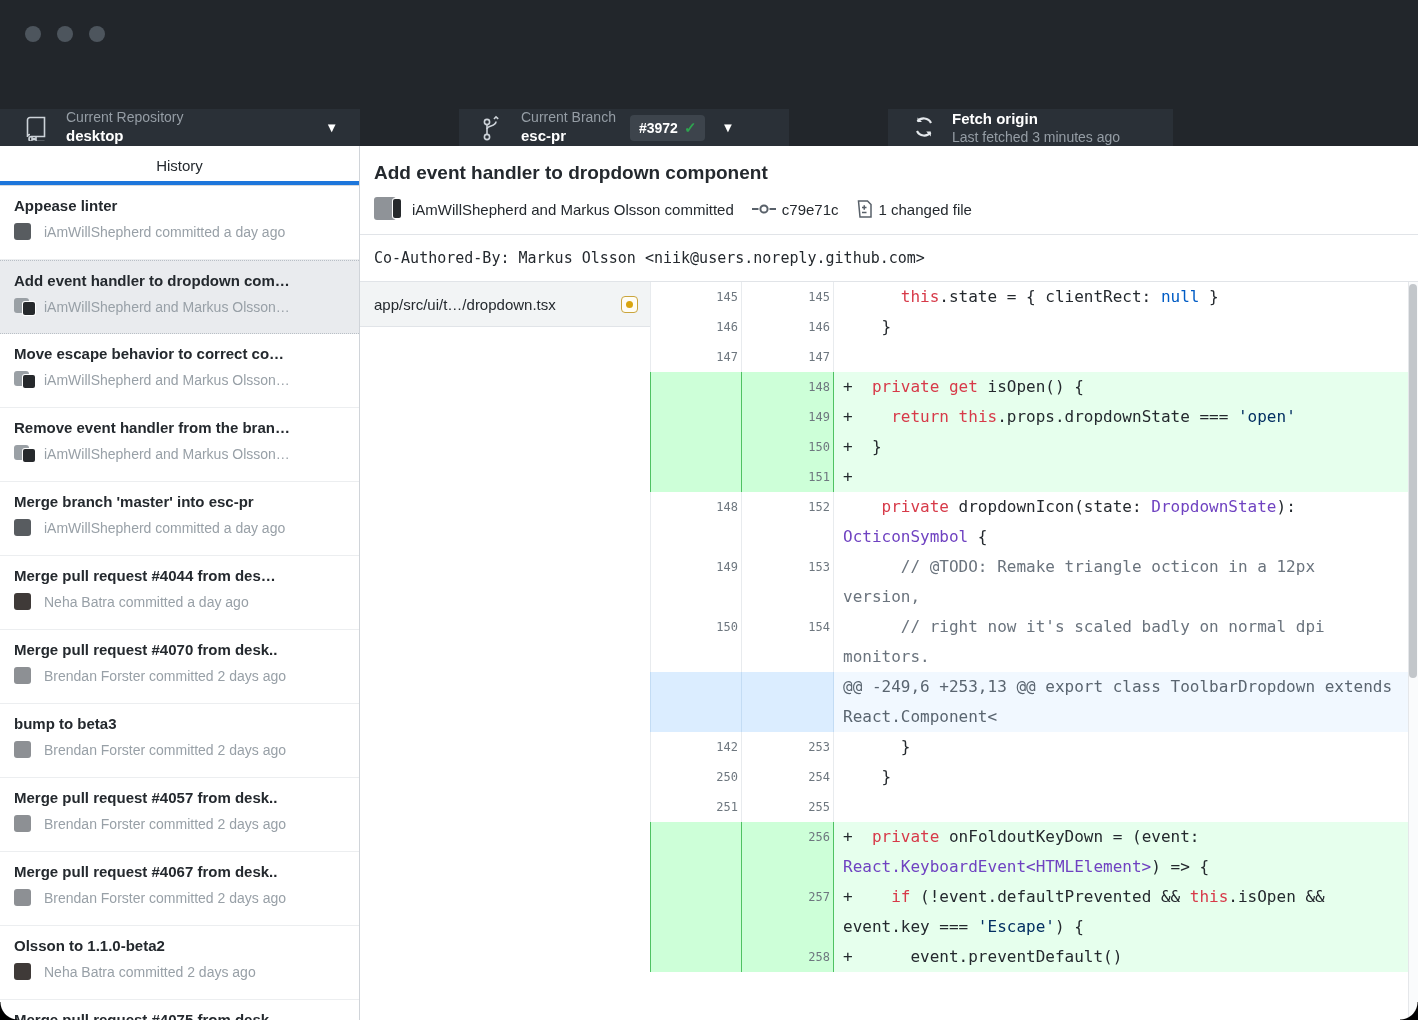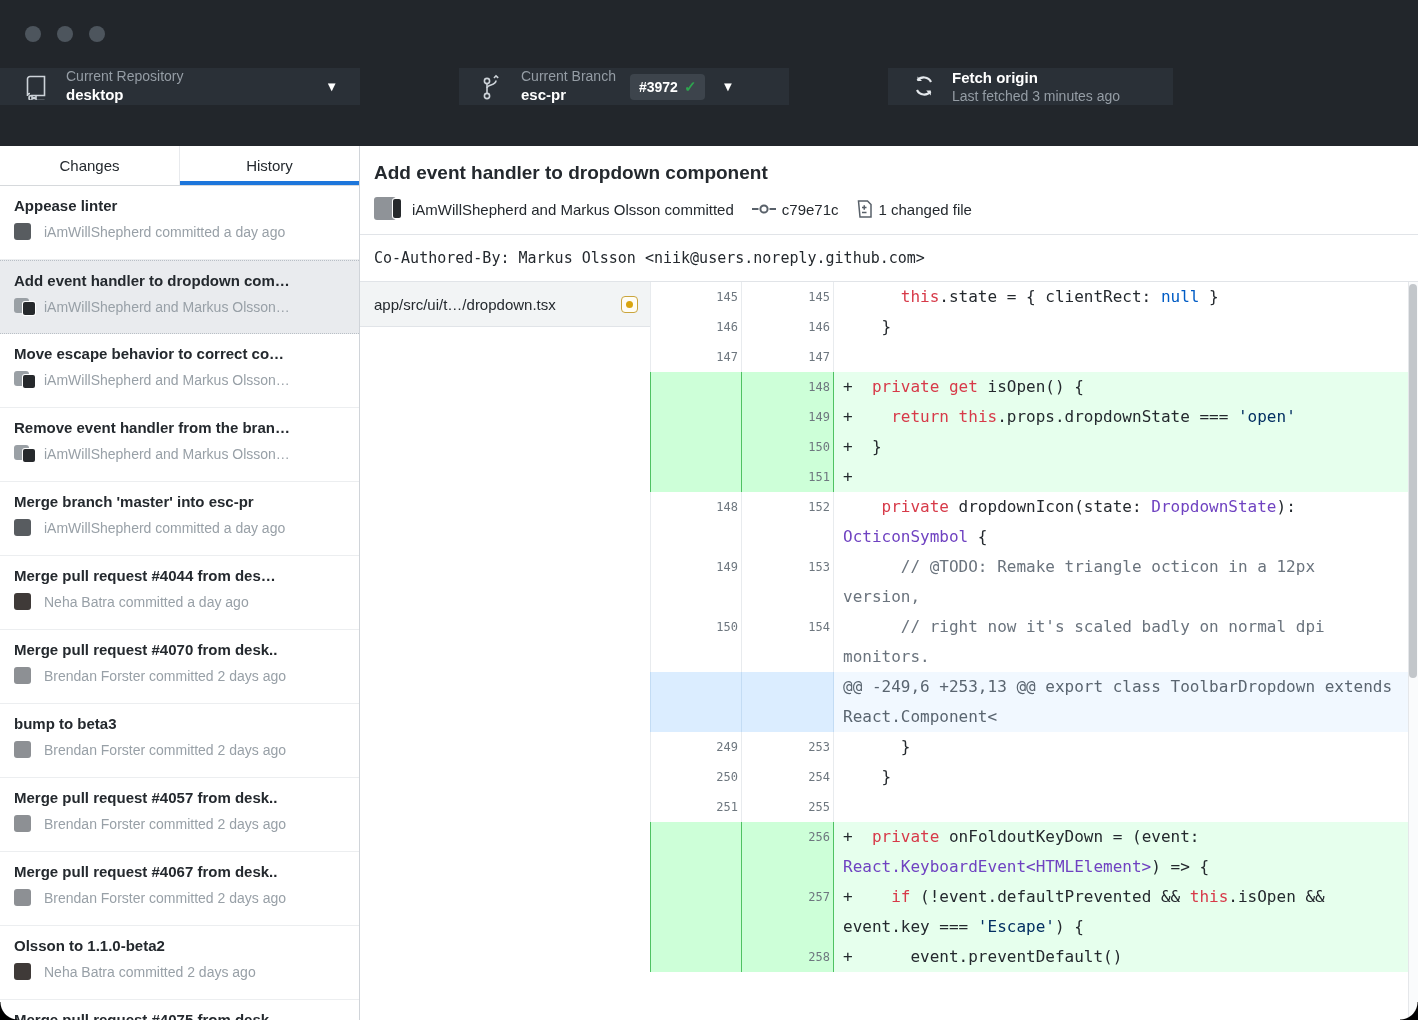--- a/index.html
+++ b/index.html
@@ -6,21 +6,21 @@
   html,body { width:1418px; height:1020px; overflow:hidden; background:#000; }
   body { font-family:"Liberation Sans", sans-serif; position:relative; }
   .window { width:1418px; height:1020px; position:relative; background:#fff; overflow:hidden; }
 
   
   .titlebar { height:68px; background:#22262b; display:flex; align-items:center; padding-left:25px; }
   .traffic { display:flex; gap:16px; }
   .dot { width:16px; height:16px; border-radius:50%; background:#4d555d; }
 
   
-  .toolbar { height:78px; background:#22262b; display:flex; align-items:flex-start;gap:48px; }
+  .toolbar { height:78px; background:#22262b; display:flex; align-items:flex-end;gap:48px; }
   .tb-section { background:#2a3037; display:flex; align-items:center; position:relative; color:#fff; }
   .tb-gap { width:3px; background:#15181b; }
   .tb-repo { width:360px; padding-left:26px; }
   .tb-branch { width:330px; padding-left:22px; }
   .tb-fetch { width:285px; padding-left:24px; }
   .tb-rest { flex:1; background:#22262b; }
   .tb-icon { width:24px; height:26px; flex:0 0 24px; color:#cdd3d9; }
   .tb-text { margin-left:16px; min-width:0; }
   .tb-label { font-size:14px; color:#959da5; line-height:17px; }
   .tb-value { font-size:15px; font-weight:700; color:#fff; line-height:20px; }
@@ -170,21 +170,20 @@
         <div class="tb-label">Last fetched 3 minutes ago</div>
       </span>
     </div>
     <div class="tb-gap"></div>
     <div class="tb-rest"></div>
   </div>
 
   <div class="app-body">
     <aside class="sidebar">
       <div class="tabs">
-        <div class="tab">Changes</div>
         <div class="tab active">History</div>
       </div>
       <div class="commit-list" id="commit-list">
           <div class="commit-item">
             <div class="ci-title">Appease linter</div>
             <div class="ci-meta">
               <span class="avatars single">
                 <span class="av" style="background: rgb(88, 92, 96);"></span>
               </span>
               <span class="ci-meta-text">iAmWillShepherd committed a day ago</span>
@@ -375,21 +374,21 @@
               <span class="g">150</span>
               <span class="g">154</span>
               <span class="code"><span>      </span><span class="seg-m">// right now it's scaled badly on normal dpi monitors.</span></span>
             </div>
             <div class="diff-row h">
               <span class="g"></span>
               <span class="g"></span>
               <span class="code"><span>@@ -249,6 +253,13 @@ export class ToolbarDropdown extends React.Component&lt;</span></span>
             </div>
             <div class="diff-row c">
-              <span class="g">249</span>
+              <span class="g">142</span>
               <span class="g">253</span>
               <span class="code"><span>      }</span></span>
             </div>
             <div class="diff-row c">
               <span class="g">250</span>
               <span class="g">254</span>
               <span class="code"><span>    }</span></span>
             </div>
             <div class="diff-row c">
               <span class="g">251</span>

